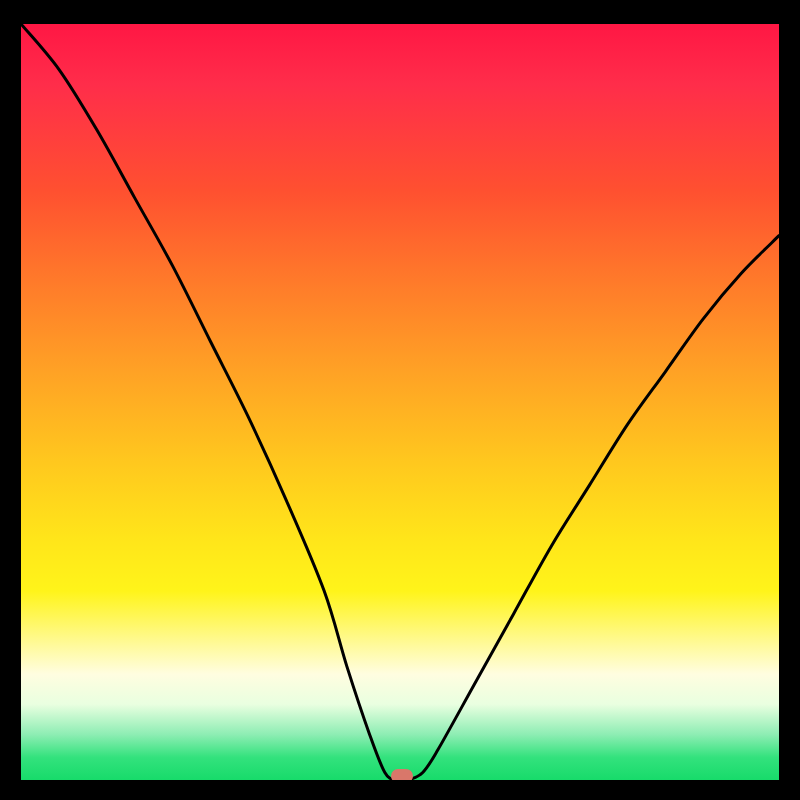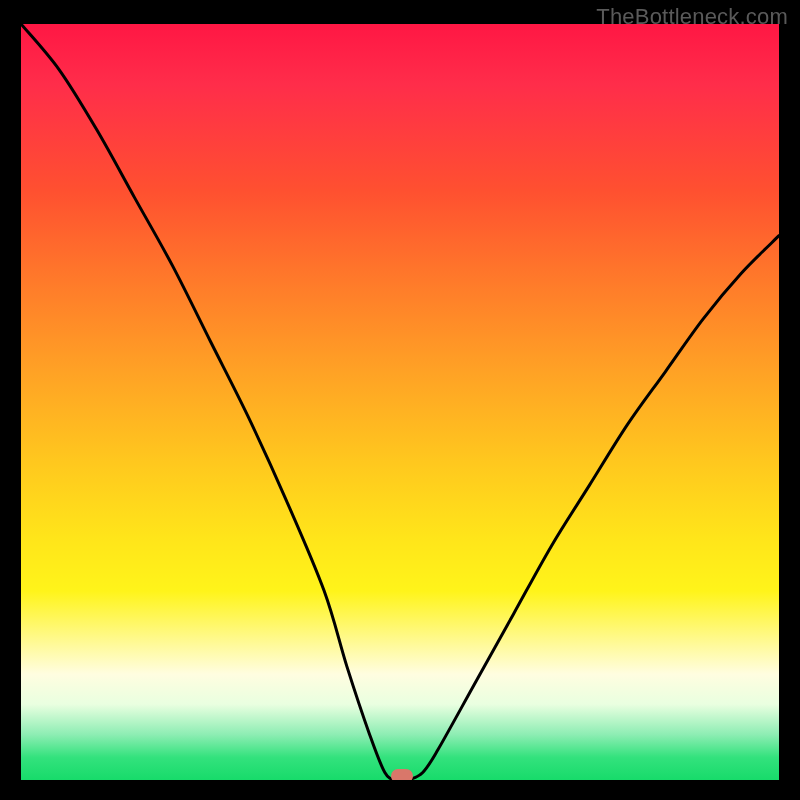--- a/index.html
+++ b/index.html
@@ -66,21 +66,20 @@
   svg.curve {
     position: absolute;
     inset: 0;
     z-index: 15;
   }
 </style>
 </head>
 <body>
 
 <div class="frame">
-  <div class="watermark">TheBottleneck.com</div>
 
   <div class="plot-area">
     <div class="gradient-bg"></div>
 
     <svg class="curve" viewBox="0 0 758 756" preserveAspectRatio="none">
       <path id="curve-path" fill="none" stroke="#000000" stroke-width="3" stroke-linecap="round" stroke-linejoin="round" d="M 0.00 0.00 C 6.32 7.56, 25.27 27.72, 37.90 45.36 C 50.53 63.00, 63.17 84.42, 75.80 105.84 C 88.43 127.26, 101.07 151.20, 113.70 173.88 C 126.33 196.56, 138.97 217.98, 151.60 241.92 C 164.23 265.86, 176.87 292.32, 189.50 317.52 C 202.13 342.72, 214.77 366.66, 227.40 393.12 C 240.03 419.58, 252.67 447.30, 265.30 476.28 C 277.93 505.26, 293.09 539.28, 303.20 567.00 C 313.31 594.72, 318.36 618.66, 325.94 642.60 C 333.52 666.54, 342.36 693.00, 348.68 710.64 C 355.00 728.28, 359.42 740.88, 363.84 748.44 C 368.26 756.00, 371.42 754.74, 375.21 756.00 C 379.00 757.26, 382.16 757.26, 386.58 756.00 C 391.00 754.74, 396.69 753.48, 401.74 748.44 C 406.79 743.40, 408.06 740.88, 416.90 725.76 C 425.74 710.64, 442.17 680.40, 454.80 657.72 C 467.43 635.04, 480.07 612.36, 492.70 589.68 C 505.33 567.00, 517.97 543.06, 530.60 521.64 C 543.23 500.22, 555.87 481.32, 568.50 461.16 C 581.13 441.00, 593.77 419.58, 606.40 400.68 C 619.03 381.78, 631.67 365.40, 644.30 347.76 C 656.93 330.12, 669.57 311.22, 682.20 294.84 C 694.83 278.46, 707.47 263.34, 720.10 249.48 C 732.73 235.62, 751.68 217.98, 758.00 211.68"></path>
     </svg>
 
     <div class="marker" id="marker" style="left: 380.516px; top: 752.22px; background: rgb(217, 119, 106);"></div>
   </div>

